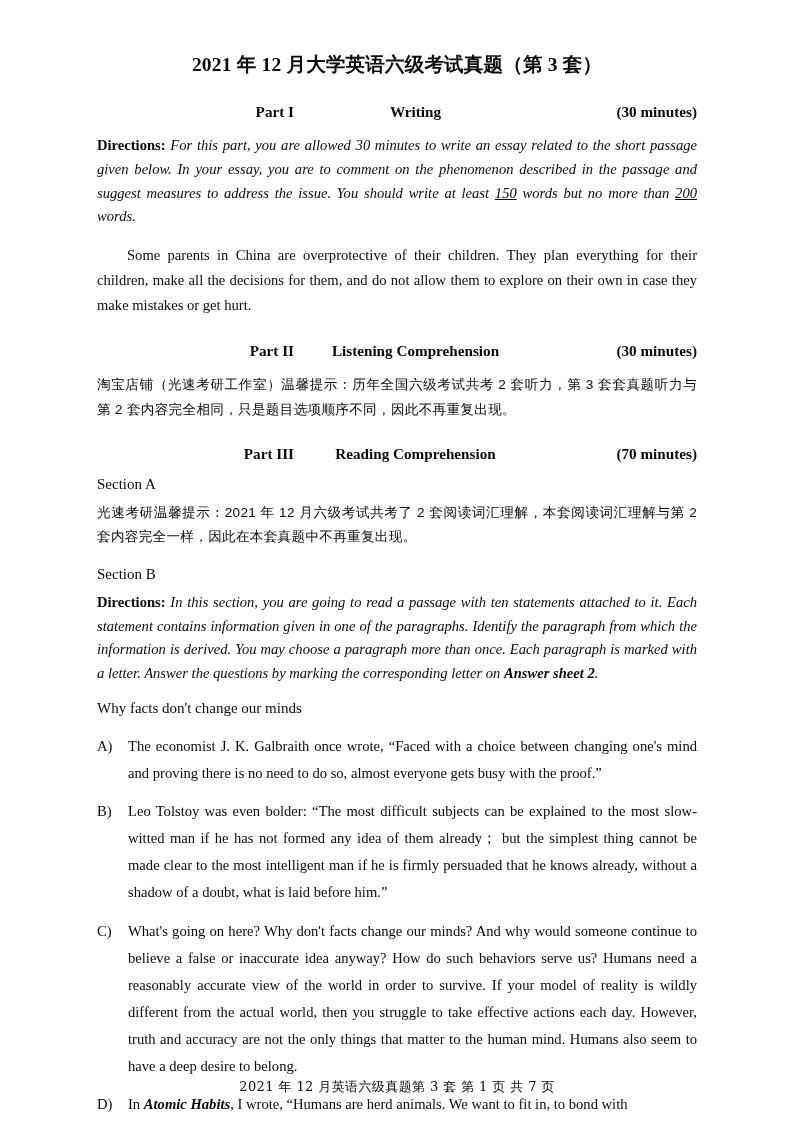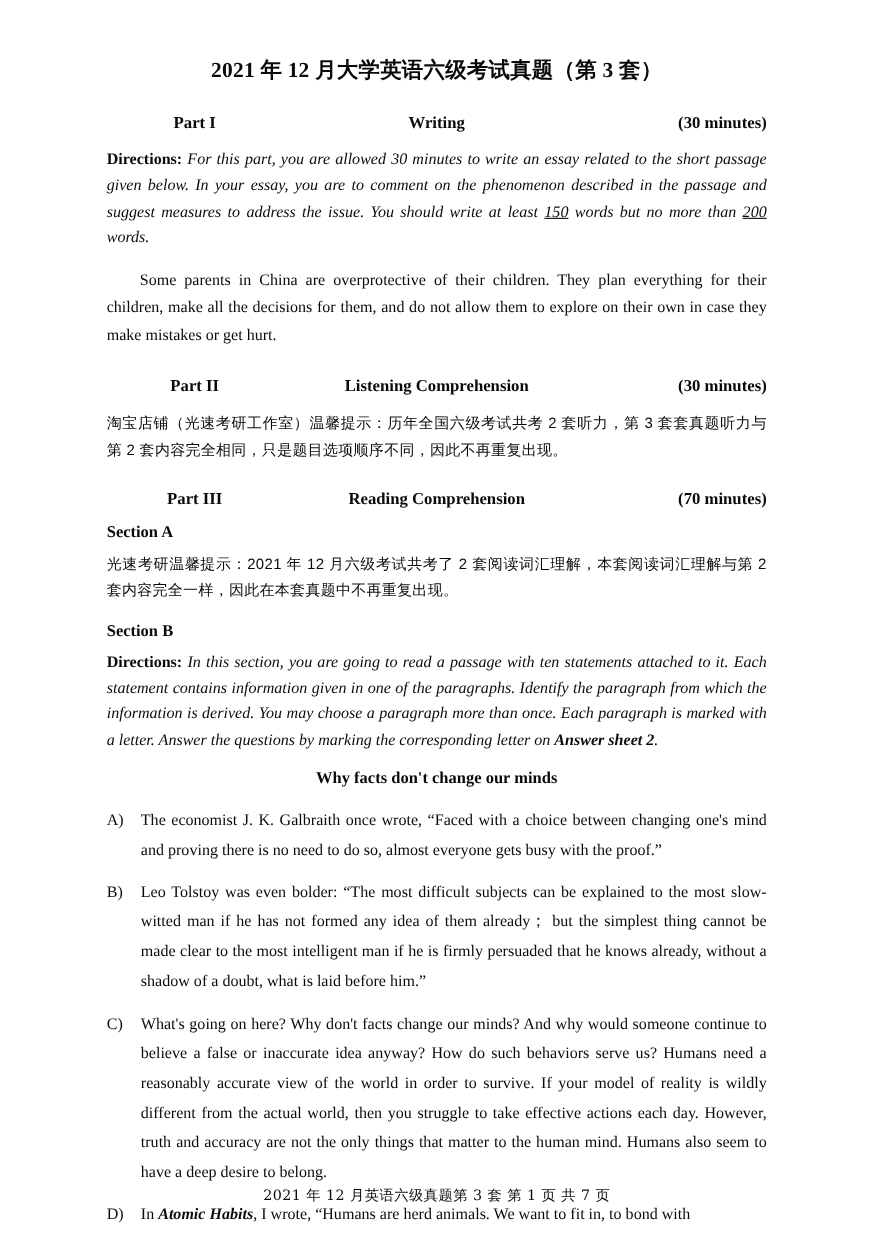--- a/index.html
+++ b/index.html
@@ -35,21 +35,22 @@
   .part-header {
     display: flex;
     align-items: baseline;
     font-weight: bold;
     font-size: 15.2px;
     margin: 0 0 13px 0;
   }
   .part-header .ph-left {
     width: 160px;
     flex: 0 0 160px;
-    text-align: center;
+    text-align: right;
+    margin-left: 37px;
   }
   .part-header .ph-center {
     flex: 1 1 auto;
     text-align: center;
   }
   .part-header .ph-right {
     width: 160px;
     flex: 0 0 160px;
     text-align: right;
   }
@@ -85,27 +86,26 @@
   }
   .cn-note {
     font-family: Liberation Sans, sans-serif;
     font-size: 13.6px;
     line-height: 1.82;
     text-align: justify;
     margin: 0 0 16px 0;
     letter-spacing: 0.3px;
   }
   .section-head {
-    font-weight: bold;
+    font-weight: normal;
     font-size: 15.0px;
     margin: 0 0 8px 0;
   }
   .passage-title {
-    text-align: center;
-    font-weight: bold;
+    font-weight: normal;
     font-size: 15.0px;
     margin: 14px 0 16px 0;
   }
   .lettered {
     position: relative;
     font-size: 14.6px;
     line-height: 1.86;
     text-align: justify;
     text-justify: inter-word;
     padding-left: 31px;

